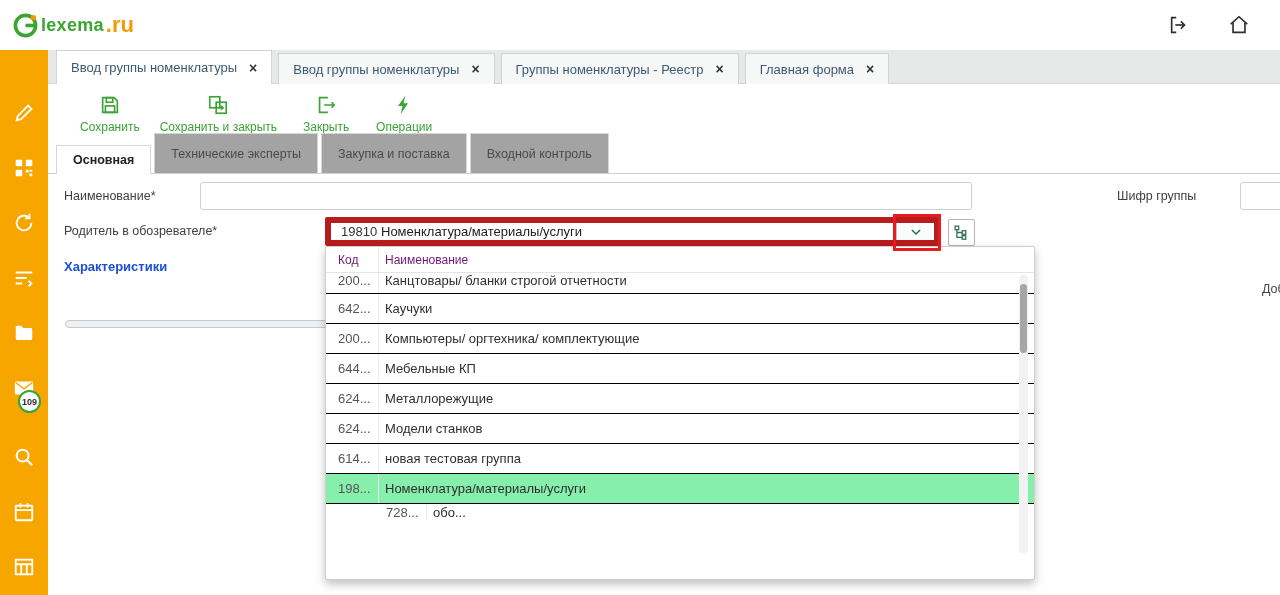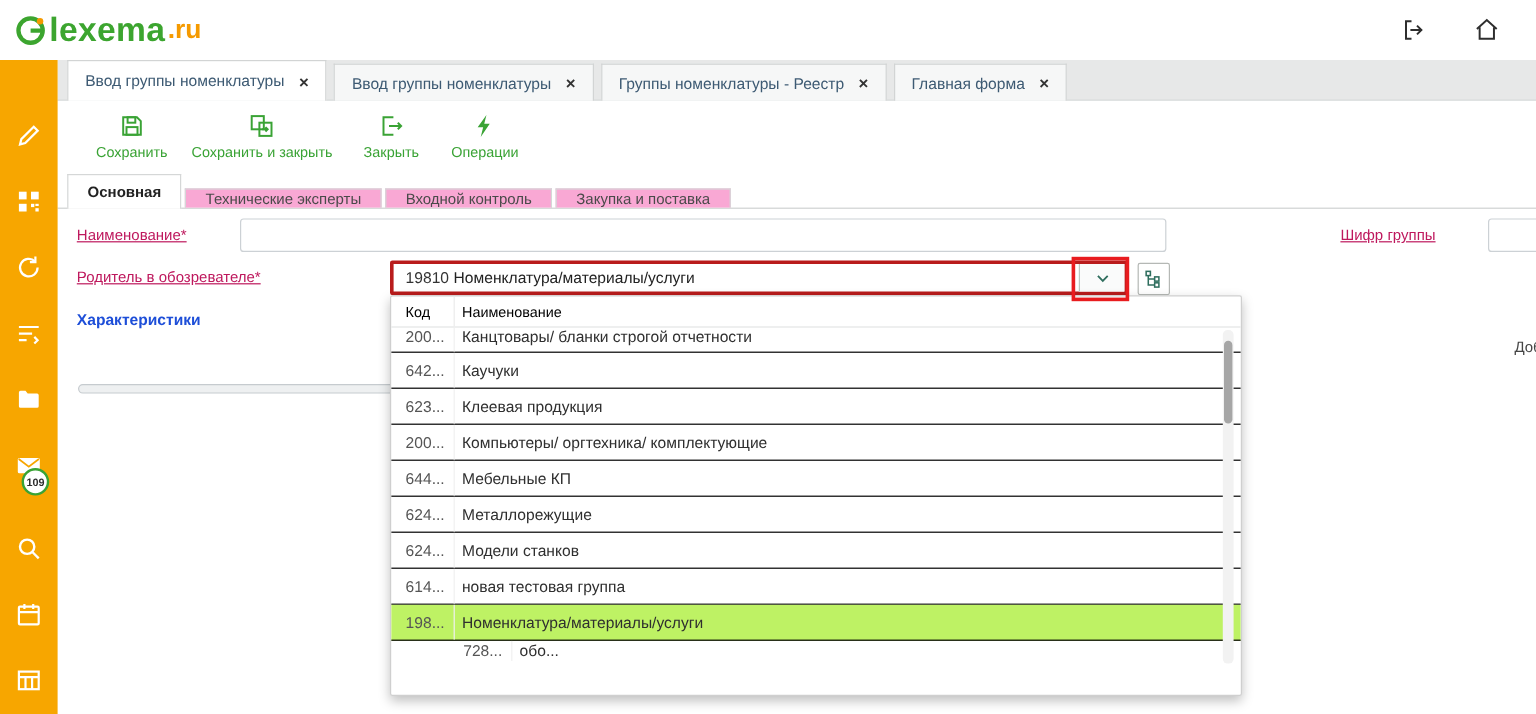--- a/index.html
+++ b/index.html
@@ -4,21 +4,21 @@
 <style>
   * { margin:0; padding:0; box-sizing:border-box; }
   html,body { width:1280px; height:595px; overflow:hidden; background:#fff;
               font-family:"Liberation Sans","DejaVu Sans",sans-serif; }
 
   
   .header { position:absolute; top:0; left:0; width:1280px; height:50px; background:#fff; z-index:30;
             display:flex; align-items:center; }
   .logo { display:flex; align-items:center; margin-left:12px; gap:2px; }
   .logo-mark { width:27px; height:27px; }
-  .logo-text { font-size:28px; font-weight:bold; color:#3ca52f; letter-spacing:.3px; }
+  .logo-text { font-size:18px; font-weight:bold; color:#3ca52f; letter-spacing:.3px; }
   .logo-tld  { font-size:22px; font-weight:bold; color:#f59a00; }
   .header-icons { margin-left:auto; margin-right:30px; display:flex; gap:38px; }
   .hicon { width:22px; height:22px; color:#2e2e2e; cursor:pointer; }
   .hicon svg { width:100%; height:100%; }
 
   
   .sidebar { position:absolute; top:50px; left:0; width:48px; height:545px; background:#f7a600;
              display:flex; flex-direction:column; align-items:center; padding-top:52px; gap:33px; z-index:10; }
   .side-icon { width:22px; height:22px; color:#fff; position:relative; cursor:pointer; flex:0 0 auto; }
   .side-icon svg { width:100%; height:100%; }
@@ -40,40 +40,40 @@
   
   .toolbar { position:absolute; top:84px; left:48px; width:1232px; height:60px; background:#fff;
              display:flex; align-items:center; padding-left:32px; gap:20px; }
   .tbtn { display:flex; flex-direction:column; align-items:center; gap:4px; cursor:pointer; min-width:58px; }
   .tbtn svg { width:22px; height:22px; color:#3aa335; }
   .tbtn-label { font-size:12px; color:#3aa335; white-space:nowrap; }
 
   
   .subtabs { position:absolute; top:144px; left:48px; width:1232px; height:30px; background:#fff;
              display:flex; align-items:flex-end; padding-left:8px; gap:3px; border-bottom:1px solid #cfd2d2; }
-  .subtab { height:16px; padding:0 16px; display:flex; align-items:center; background:#f9a8d4;
+  .subtab { height:40px; padding:0 16px; display:flex; align-items:center; background:#a3a3a3;
             border:1px solid #d5d7d7; border-bottom:none; font-size:12.5px; color:#4a4a4a;
             white-space:nowrap; cursor:pointer; }
   .subtab.active { position:relative; bottom:-1px; height:29px; background:#fff; font-weight:bold;
                    color:#222; z-index:2; }
 
   
   .form { position:absolute; top:175px; left:48px; width:1232px; height:420px; background:#fff; }
-  .flabel { position:absolute; font-size:12.5px; color:#be185d; white-space:nowrap;text-decoration:underline; }
+  .flabel { position:absolute; font-size:12.5px; color:#404040; white-space:nowrap; }
   .tinput { position:absolute; height:28px; border:1px solid #ccd1d5; border-radius:3px; background:#fff;
             font-size:13px; padding:0 8px; outline:none; color:#222;
             font-family:"Liberation Sans","DejaVu Sans",sans-serif; }
   .name-label   { left:16px;  top:14px; }
   .name-input   { left:152px; top:7px;  width:772px; }
   .cipher-label { left:1069px; top:14px; }
   .cipher-input { left:1192px; top:7px; width:110px; }
   .parent-label { left:16px; top:49px; }
 
   .combo { position:absolute; left:277px; top:42px; width:615px; height:29px; background:#fff;
-           border:3px solid #b91c1c; border-radius:2px; display:flex; align-items:center; cursor:pointer; }
+           border:6px solid #b91c1c; border-radius:2px; display:flex; align-items:center; cursor:pointer; }
   .combo-code { padding-left:10px; width:50px; font-size:13px; color:#333; flex:0 0 auto; }
   .combo-name { font-size:13px; color:#222; white-space:nowrap; overflow:hidden; flex:1 1 auto; }
   .combo-arrow { flex:0 0 38px; height:100%; border-left:1px solid #bcc7c1; background:#fafbfb;
                  display:flex; align-items:center; justify-content:center; cursor:pointer; }
   .combo-arrow svg { width:14px; height:14px; color:#2f6e5e; }
 
   .tree-btn { position:absolute; left:900px; top:44px; width:27px; height:27px; border:1px solid #b5b8b5;
               border-radius:2px; background:#fff; display:flex; align-items:center; justify-content:center;
               cursor:pointer; }
   .tree-btn svg { width:17px; height:17px; color:#2f6e5e; }
@@ -85,30 +85,30 @@
   .add-btn { position:absolute; left:1214px; top:107px; font-size:12.5px; color:#454545;
              white-space:nowrap; cursor:pointer; }
   .hscroll { position:absolute; left:17px; top:145px; width:948px; height:8px; border:1px solid #c6cbcf;
              border-radius:4px; background:#eef0f1; }
 
   
   .dropdown { position:absolute; left:277px; top:71px; width:710px; height:334px; background:#fff;
               border:1px solid #cfcfcf; border-radius:2px; box-shadow:0 4px 10px rgba(0,0,0,.25);
               z-index:40; overflow:hidden; }
   .dd-header { display:flex; height:26px; align-items:center; border-bottom:1px solid #e3e5e5;
-               color:#000000; font-size:12px; }
+               color:#701a75; font-size:12px; }
   .dd-code-col { width:53px; padding-left:12px; flex:0 0 53px; height:100%; display:flex; align-items:center;
                  border-right:1px solid #ececec; }
   .dd-name-col { padding-left:6px; }
   .dd-row { display:flex; height:30px; align-items:center; border-bottom:1px solid #000000;
             font-size:13px; cursor:pointer; }
   .dd-row .code { width:53px; flex:0 0 53px; padding-left:12px; color:#555; height:100%;
                   display:flex; align-items:center; border-right:1px solid #f0f0f0; }
   .dd-row .name { padding-left:6px; color:#2f2f2f; white-space:nowrap; }
-  .dd-row.selected { background:#bef264; }
+  .dd-row.selected { background:#86efac; }
   .dd-row.partial-top { height:21px; overflow:hidden; align-items:flex-start; }
   .dd-row.partial-top .code, .dd-row.partial-top .name { margin-top:-7px; height:30px; line-height:30px; display:block; }
   .dd-row.partial-bottom { height:17px; overflow:hidden; border-bottom:none;margin-left:48px; }
   .dd-scrolltrack { position:absolute; top:28px; right:6px; width:9px; bottom:26px; background:#f2f2f2;
                     border-radius:4px; }
   .dd-scrollthumb { position:absolute; top:9px; left:1px; width:7px; height:69px; background:#a6a6a6;
                     border-radius:4px; cursor:pointer; }
 </style>
 </head>
 <body>
@@ -247,22 +247,22 @@
     <svg viewBox="0 0 24 24" fill="currentColor" stroke="none">
       <path d="M13.5 2L5.5 13.2h5l-2.2 8.8 8.2-12h-5l2-8z"></path>
     </svg>
     <span class="tbtn-label">Операции</span>
   </div>
 </div>
 
 <div class="subtabs">
   <div class="subtab active">Основная</div>
   <div class="subtab">Технические эксперты</div>
+  <div class="subtab">Закупка и поставка</div>
   <div class="subtab">Входной контроль</div>
-  <div class="subtab">Закупка и поставка</div>
 </div>
 
 <div class="form">
 
   <span class="flabel name-label">Наименование*</span>
   <input class="tinput name-input" type="text" value="" style="">
 
   <span class="flabel cipher-label">Шифр группы</span>
   <input class="tinput cipher-input" type="text" value="" style="">
 
@@ -301,24 +301,20 @@
 
     <div class="dd-row partial-top">
       <span class="code">200...</span>
       <span class="name">Канцтовары/ бланки строгой отчетности</span>
     </div>
     <div class="dd-row">
       <span class="code">642...</span>
       <span class="name">Каучуки</span>
     </div>
     <div class="dd-row">
-      <span class="code">623...</span>
-      <span class="name">Клеевая продукция</span>
-    </div>
-    <div class="dd-row">
       <span class="code">200...</span>
       <span class="name">Компьютеры/ оргтехника/ комплектующие</span>
     </div>
     <div class="dd-row">
       <span class="code">644...</span>
       <span class="name">Мебельные КП</span>
     </div>
     <div class="dd-row">
       <span class="code">624...</span>
       <span class="name">Металлорежущие</span>

